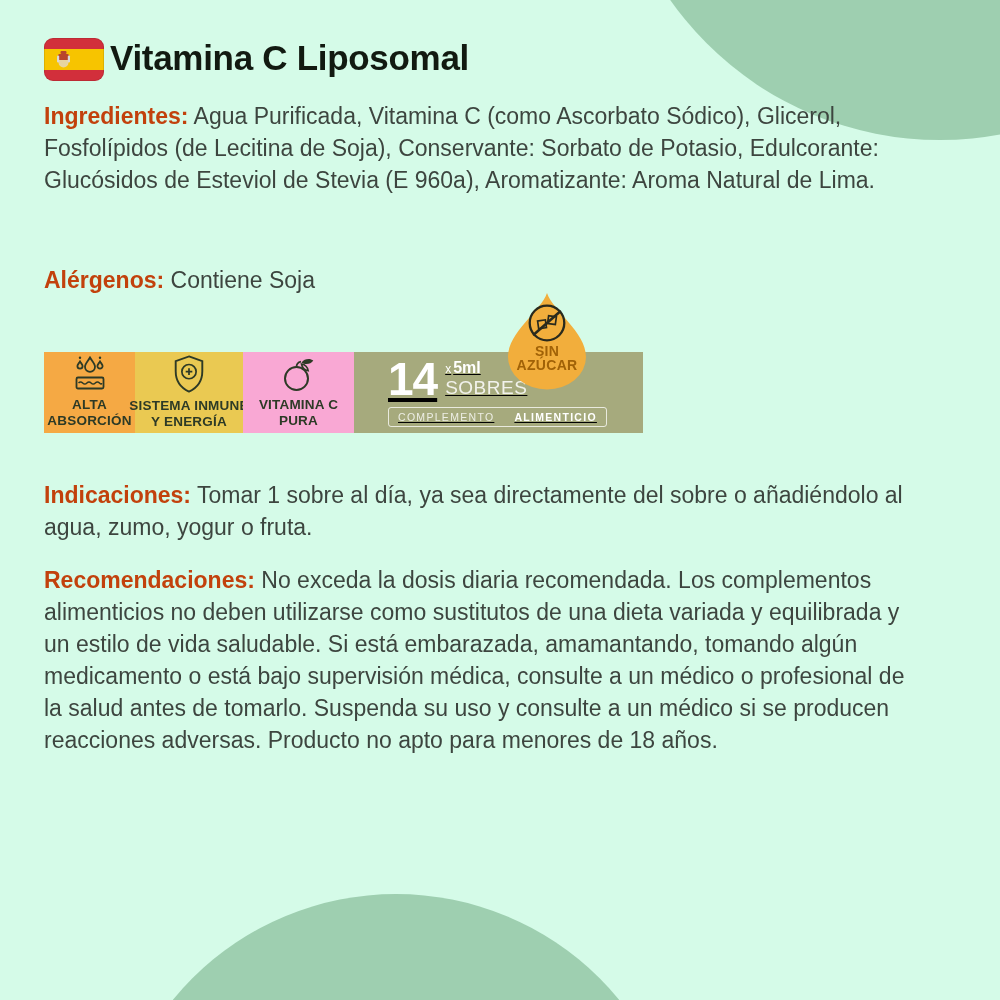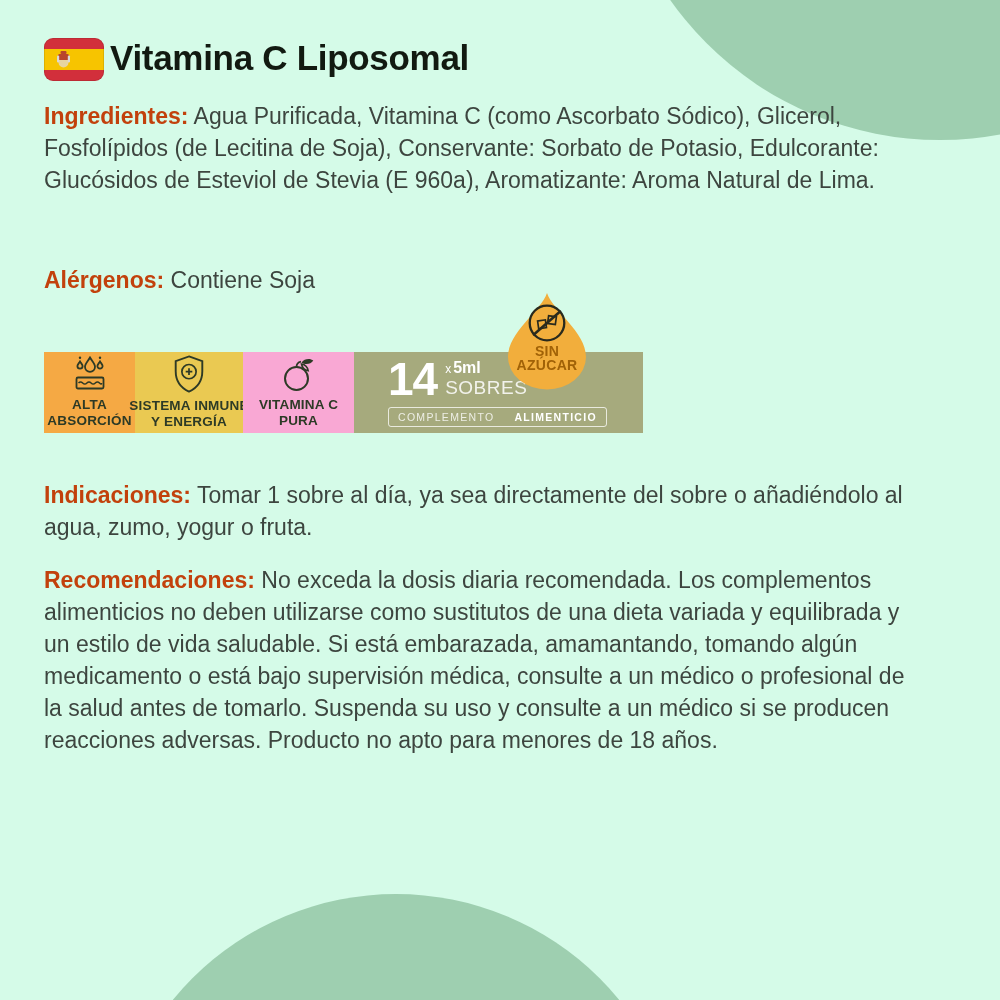--- a/index.html
+++ b/index.html
@@ -24,21 +24,21 @@
   .para b { color:#c2410c; font-weight:700; }
   .p-ing { top:100px; }
   .p-ale { top:264px; }
   .p-ind { top:479px; }
   .p-rec { top:564px; }
   .p-alm { top:790px; }
 
   .banner { position:absolute; left:44px; top:352px; width:616px; height:81px; display:flex; }
   .seg { display:flex; flex-direction:column; align-items:center; justify-content:center; gap:5px; box-sizing:border-box; }
   .seg-1 { width:91px; } .seg-2 { width:108px; } .seg-3 { width:111px; }
-  .seg-4 { width:289px; align-items:flex-start; justify-content:center; padding-left:34px; gap:8px; }
+  .seg-4 { width:289px; align-items:flex-start; justify-content:center; padding-left:34px; gap:8px;text-decoration:underline; }
   .seg-label { text-align:center; font-weight:700; font-size:13.5px; line-height:16px; color:#2d3a26; letter-spacing:0.2px; }
   .seg-label span { display:block; white-space:nowrap; }
   .seg svg.bicon { display:block; }
 
   .pack-row { display:flex; align-items:flex-start; gap:8px; }
   .pack-count { font-size:46px; font-weight:700; color:#ffffff; line-height:40px; letter-spacing:-1px; }
   .pack-col { display:flex; flex-direction:column; padding-top:1px; }
   .pack-vol { color:#ffffff; font-size:16px; font-weight:700; line-height:16px; }
   .pack-vol .x { font-size:12px; font-weight:400; margin-right:2px; }
   .pack-unit { color:rgba(255,255,255,0.85); font-size:19px; line-height:22px; letter-spacing:0.5px; }

